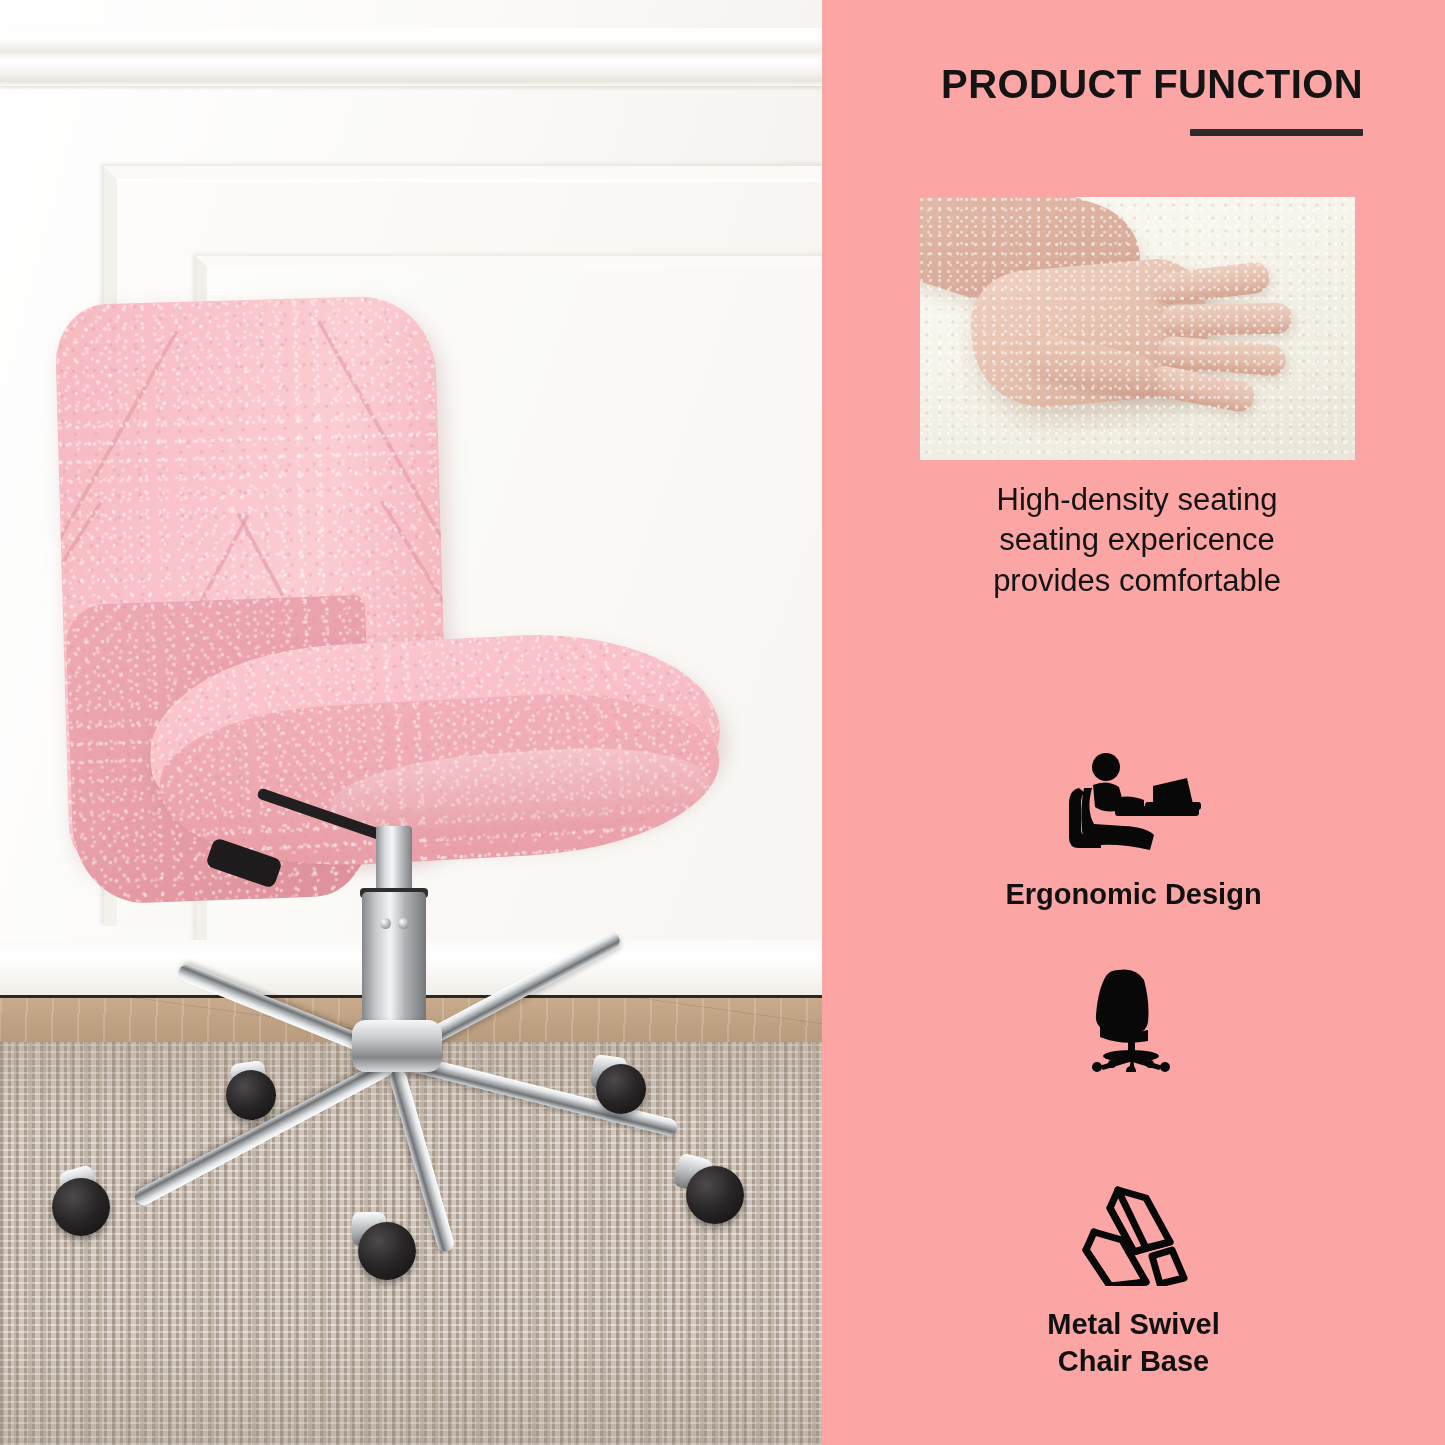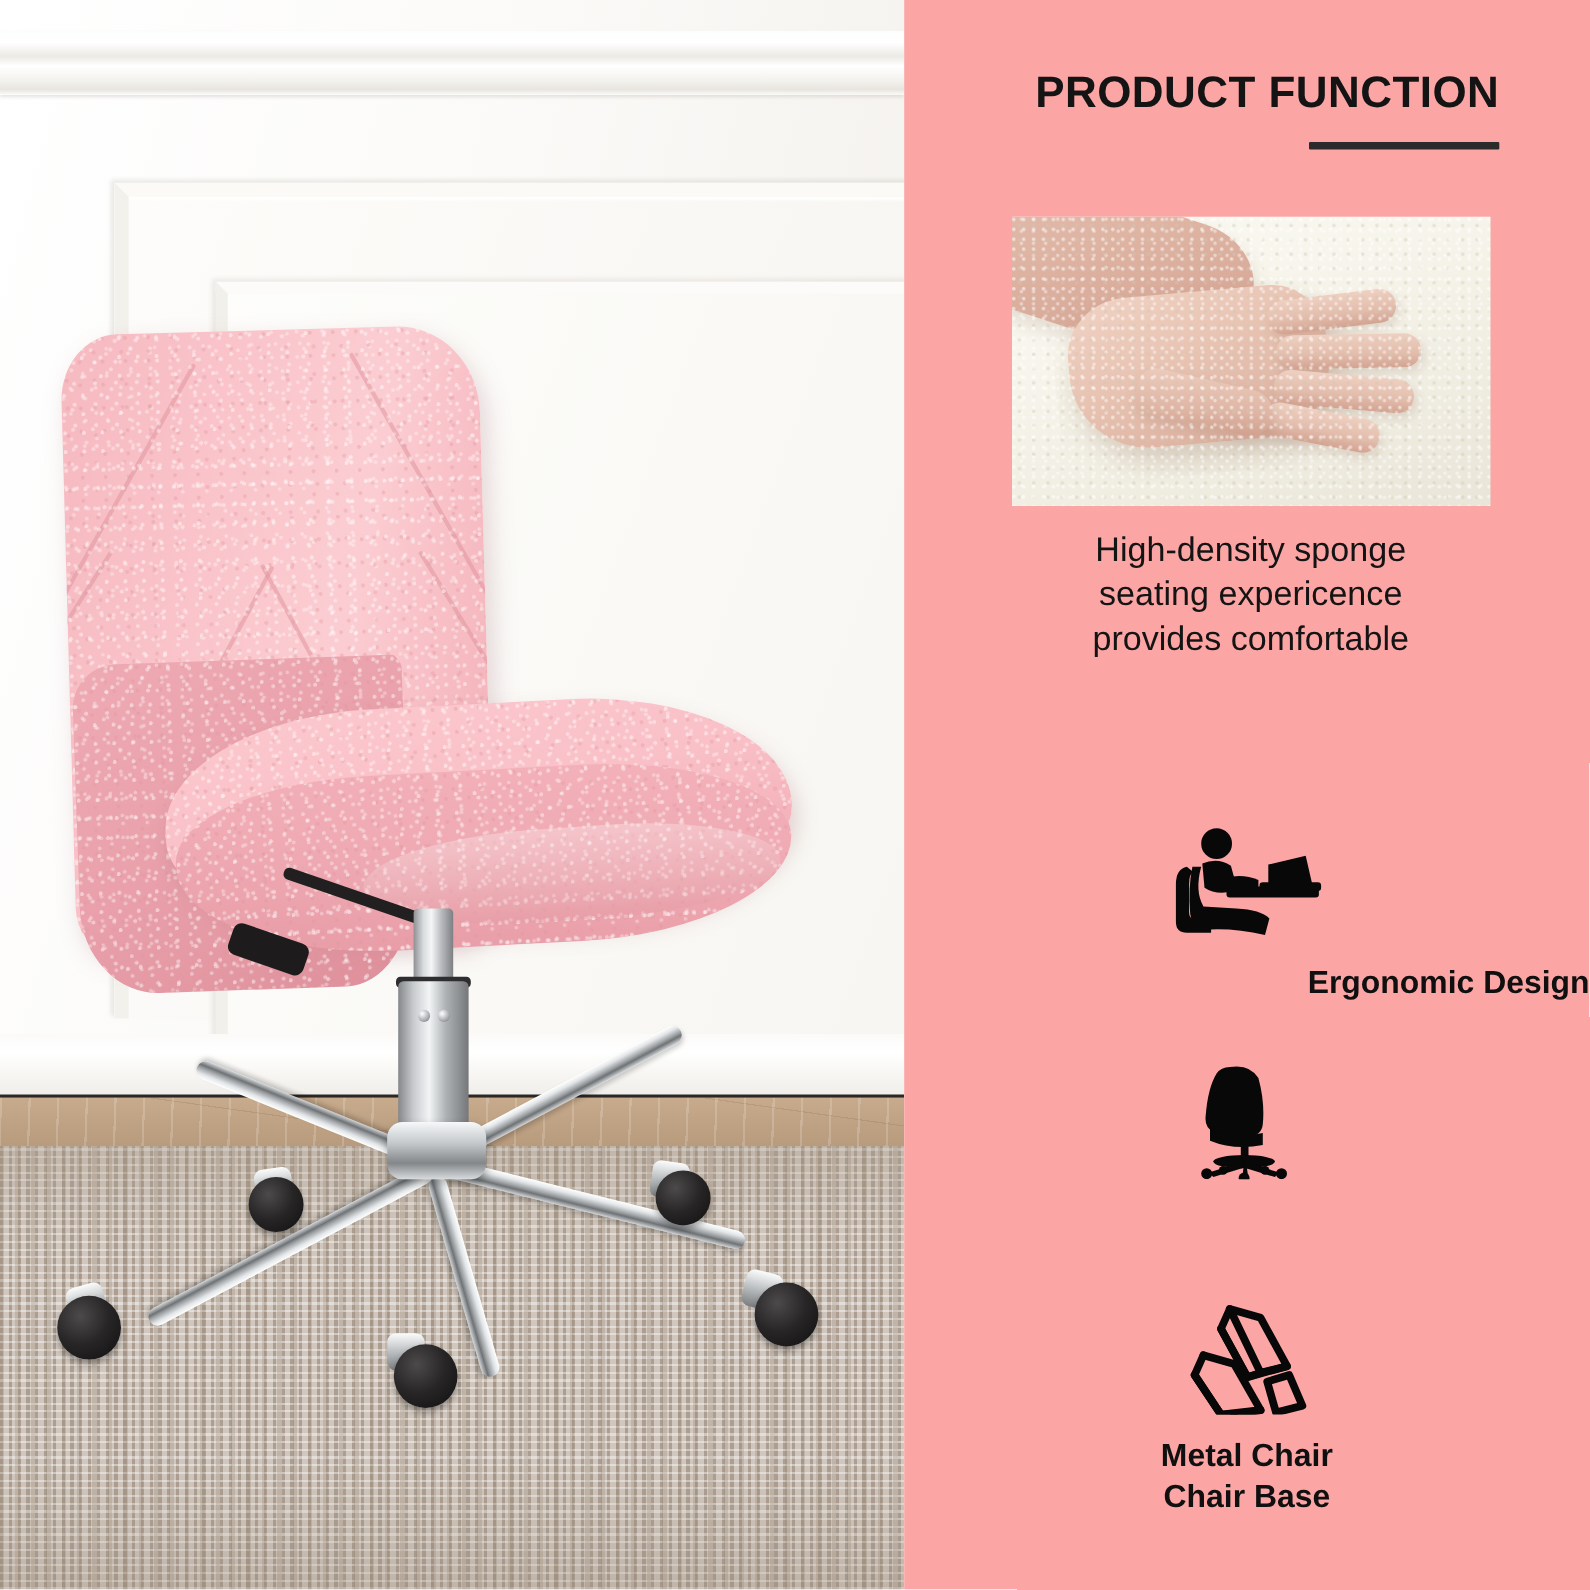--- a/index.html
+++ b/index.html
@@ -282,21 +282,21 @@
   
   .feature{ position:absolute; left:0; width:623px; text-align:center; }
   .feature .ficon{
     display:flex; align-items:flex-end; justify-content:center;
     height:104px;
   }
   .feature .flabel{
     margin-top:20px; font-size:29px; font-weight:bold;
     color:#101010; line-height:1.28;
   }
-  #feat-0{ top:752px;text-align:right; }
+  #feat-0{ top:752px; }
   #feat-1{ top:968px; }
   #feat-2{ top:1182px; }
 </style>
 </head>
 <body>
 
 <div class="page">
 
   <div class="photo-panel">
     <div class="wall"></div>
@@ -381,21 +381,21 @@
       <div class="finger" style="left:240px; top:108px; width:132px;
            transform:rotate(-1deg);"></div>
       <div class="finger" style="left:238px; top:138px; width:128px;
            transform:rotate(5deg);"></div>
       <div class="finger" style="left:228px; top:166px; width:108px;
            transform:rotate(11deg);"></div>
       <div class="thumb"></div>
     </div>
 
     <div class="sponge-caption">
-      <div>High-density sponge</div>
+      <div>High-density seating</div>
       <div>seating expericence</div>
       <div>provides comfortable</div>
     </div>
 
     <div class="feature" id="feat-0">
       <div class="ficon">
         <svg width="150" height="104" viewBox="0 0 150 104">
           <circle cx="47" cy="15" r="14" fill="#080808"></circle>
           <path d="M34 33 q14 -6 26 2 l6 22 q-18 6 -30 -2 z" fill="#080808"></path>
           <path d="M33 36 q-6 22 2 36 l30 2 q22 1 30 9 l-4 15
@@ -442,19 +442,19 @@
             <path d="M44 8 L36 26 L60 70 L72 66"></path>
             <path d="M36 26 L60 70 L96 60"></path>
             <path d="M20 50 L48 58 L72 100 L48 104"></path>
             <path d="M20 50 L12 68 L36 104 L48 104"></path>
             <path d="M12 68 L36 104 L72 100"></path>
             <path d="M78 74 L98 68 L110 96 L86 102 Z"></path>
           </g>
         </svg>
       </div>
       <div class="flabel">
-        <div>Metal Chair</div>
+        <div>Metal Swivel</div>
         <div>Chair Base</div>
       </div>
     </div>
 
   </div>
 </div>
 
 </body></html>

